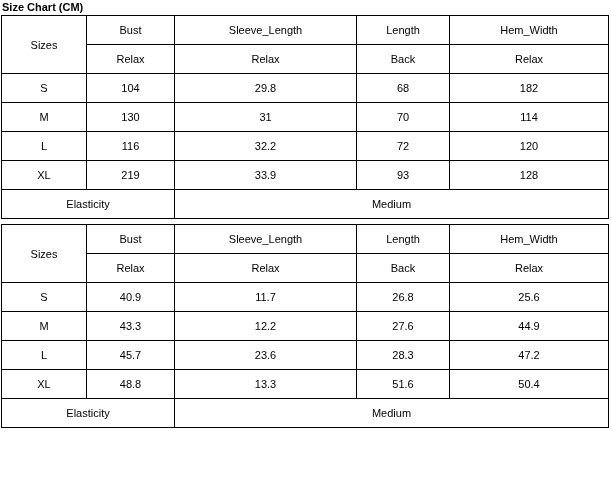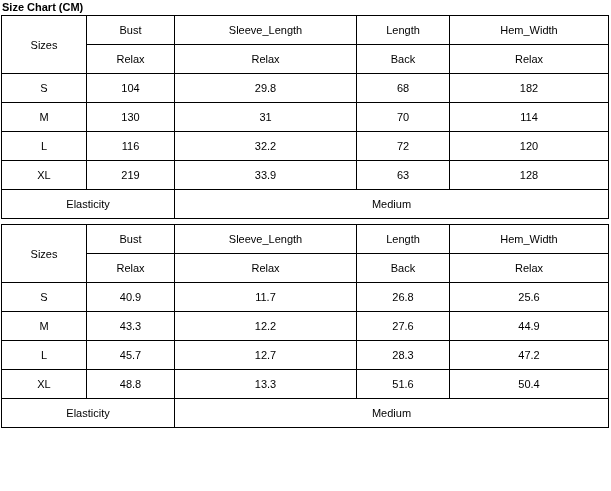--- a/index.html
+++ b/index.html
@@ -100,21 +100,21 @@
         <td>L</td>
         <td>116</td>
         <td>32.2</td>
         <td>72</td>
         <td>120</td>
       </tr>
       <tr>
         <td>XL</td>
         <td>219</td>
         <td>33.9</td>
-        <td>63</td>
+        <td>93</td>
         <td>128</td>
       </tr>
 
       <tr>
         <td colspan="2">Elasticity</td>
         <td colspan="3">Medium</td>
       </tr>
     </tbody>
   </table>
 
@@ -154,21 +154,21 @@
       <tr>
         <td>M</td>
         <td>43.3</td>
         <td>12.2</td>
         <td>27.6</td>
         <td>44.9</td>
       </tr>
       <tr>
         <td>L</td>
         <td>45.7</td>
-        <td>12.7</td>
+        <td>23.6</td>
         <td>28.3</td>
         <td>47.2</td>
       </tr>
       <tr>
         <td>XL</td>
         <td>48.8</td>
         <td>13.3</td>
         <td>51.6</td>
         <td>50.4</td>
       </tr>

